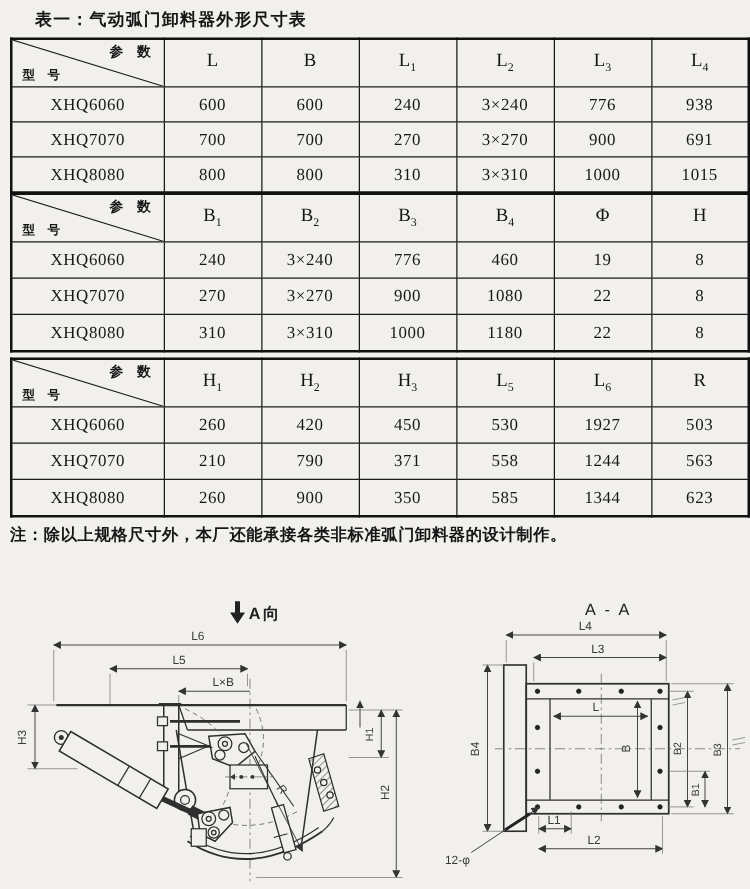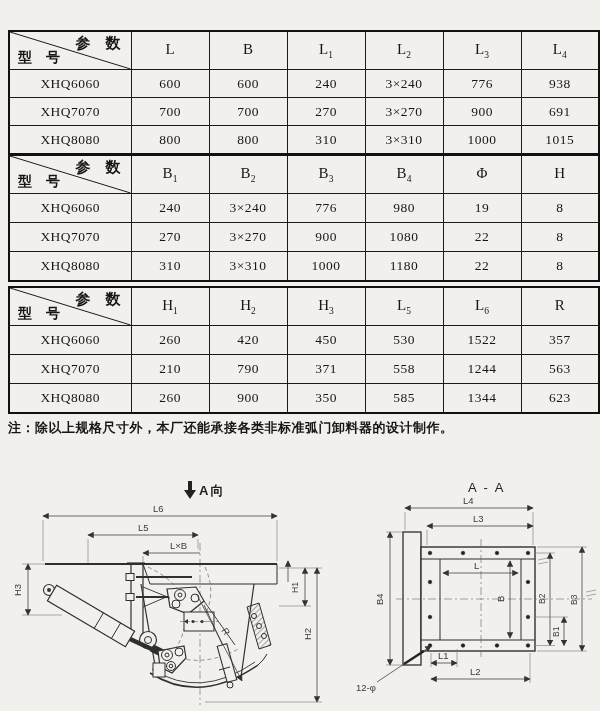--- a/index.html
+++ b/index.html
@@ -15,35 +15,36 @@
   table.dim{border:2px solid #111;}
   table.dim td,table.dim th{padding:0;text-align:center;vertical-align:middle;font-weight:normal;}
   .hdr-row th{height:37px;font-size:15px;}
   .data-row td{height:28px;font-size:13.5px;letter-spacing:0.5px;}
   #t1 .data-row td{height:27px;}
   .model-cell{font-size:13.5px;letter-spacing:1px;}
   .colhdr sub{font-size:9.5px;letter-spacing:0;}
   .diag{position:relative;overflow:hidden;}
   .diag svg{position:absolute;inset:0;width:100%;height:100%;}
   .diag .top-label{position:absolute;top:2px;right:10px;font-family:"Liberation Sans",sans-serif;
-                   font-size:15px;font-weight:bold;}
+                   font-size:11px;font-weight:bold;}
   .diag .bot-label{position:absolute;bottom:2px;left:8px;font-family:"Liberation Sans",sans-serif;
-                   font-size:14px;font-weight:bold;}
+                   font-size:10px;font-weight:bold;}
   .note{position:absolute;left:8px;top:419px;font-family:"Liberation Sans",sans-serif;
         font-weight:bold;font-size:13px;letter-spacing:0.5px;}
   #drawings{position:absolute;left:0;top:455px;width:600px;height:256px;}
   .dimtxt{font-family:"Liberation Sans",sans-serif;font-size:9.5px;fill:#3a3a3a;}
   .dimtxt-s{font-family:"Liberation Sans",sans-serif;font-size:8.5px;fill:#3a3a3a;}
   .viewtxt{font-family:"Liberation Sans",sans-serif;font-size:13px;fill:#222;letter-spacing:2px;}
 </style>
 </head>
 <body>
 
 <div class="page">
 
+  <div class="doc-title">表一：气动弧门卸料器外形尺寸表</div>
 
   <table class="dim" id="t1">
     <colgroup>
         <col style="width:122px">
         <col style="width:78px">
         <col style="width:78px">
         <col style="width:78px">
         <col style="width:78px">
         <col style="width:78px">
         <col style="width:78px">
@@ -118,21 +119,21 @@
       <th class="colhdr"><span>B</span><sub>3</sub></th>
       <th class="colhdr"><span>B</span><sub>4</sub></th>
       <th class="colhdr"><span>Φ</span><sub></sub></th>
       <th class="colhdr"><span>H</span><sub></sub></th>
     </tr>
     <tr class="data-row">
       <td class="model-cell">XHQ6060</td>
       <td>240</td>
       <td>3×240</td>
       <td>776</td>
-      <td>980</td>
+      <td>460</td>
       <td>19</td>
       <td>8</td>
     </tr>
     <tr class="data-row">
       <td class="model-cell">XHQ7070</td>
       <td>270</td>
       <td>3×270</td>
       <td>900</td>
       <td>1080</td>
       <td>22</td>
@@ -175,22 +176,22 @@
       <th class="colhdr"><span>L</span><sub>5</sub></th>
       <th class="colhdr"><span>L</span><sub>6</sub></th>
       <th class="colhdr"><span>R</span><sub></sub></th>
     </tr>
     <tr class="data-row">
       <td class="model-cell">XHQ6060</td>
       <td>260</td>
       <td>420</td>
       <td>450</td>
       <td>530</td>
-      <td>1522</td>
-      <td>357</td>
+      <td>1927</td>
+      <td>503</td>
     </tr>
     <tr class="data-row">
       <td class="model-cell">XHQ7070</td>
       <td>210</td>
       <td>790</td>
       <td>371</td>
       <td>558</td>
       <td>1244</td>
       <td>563</td>
     </tr>

